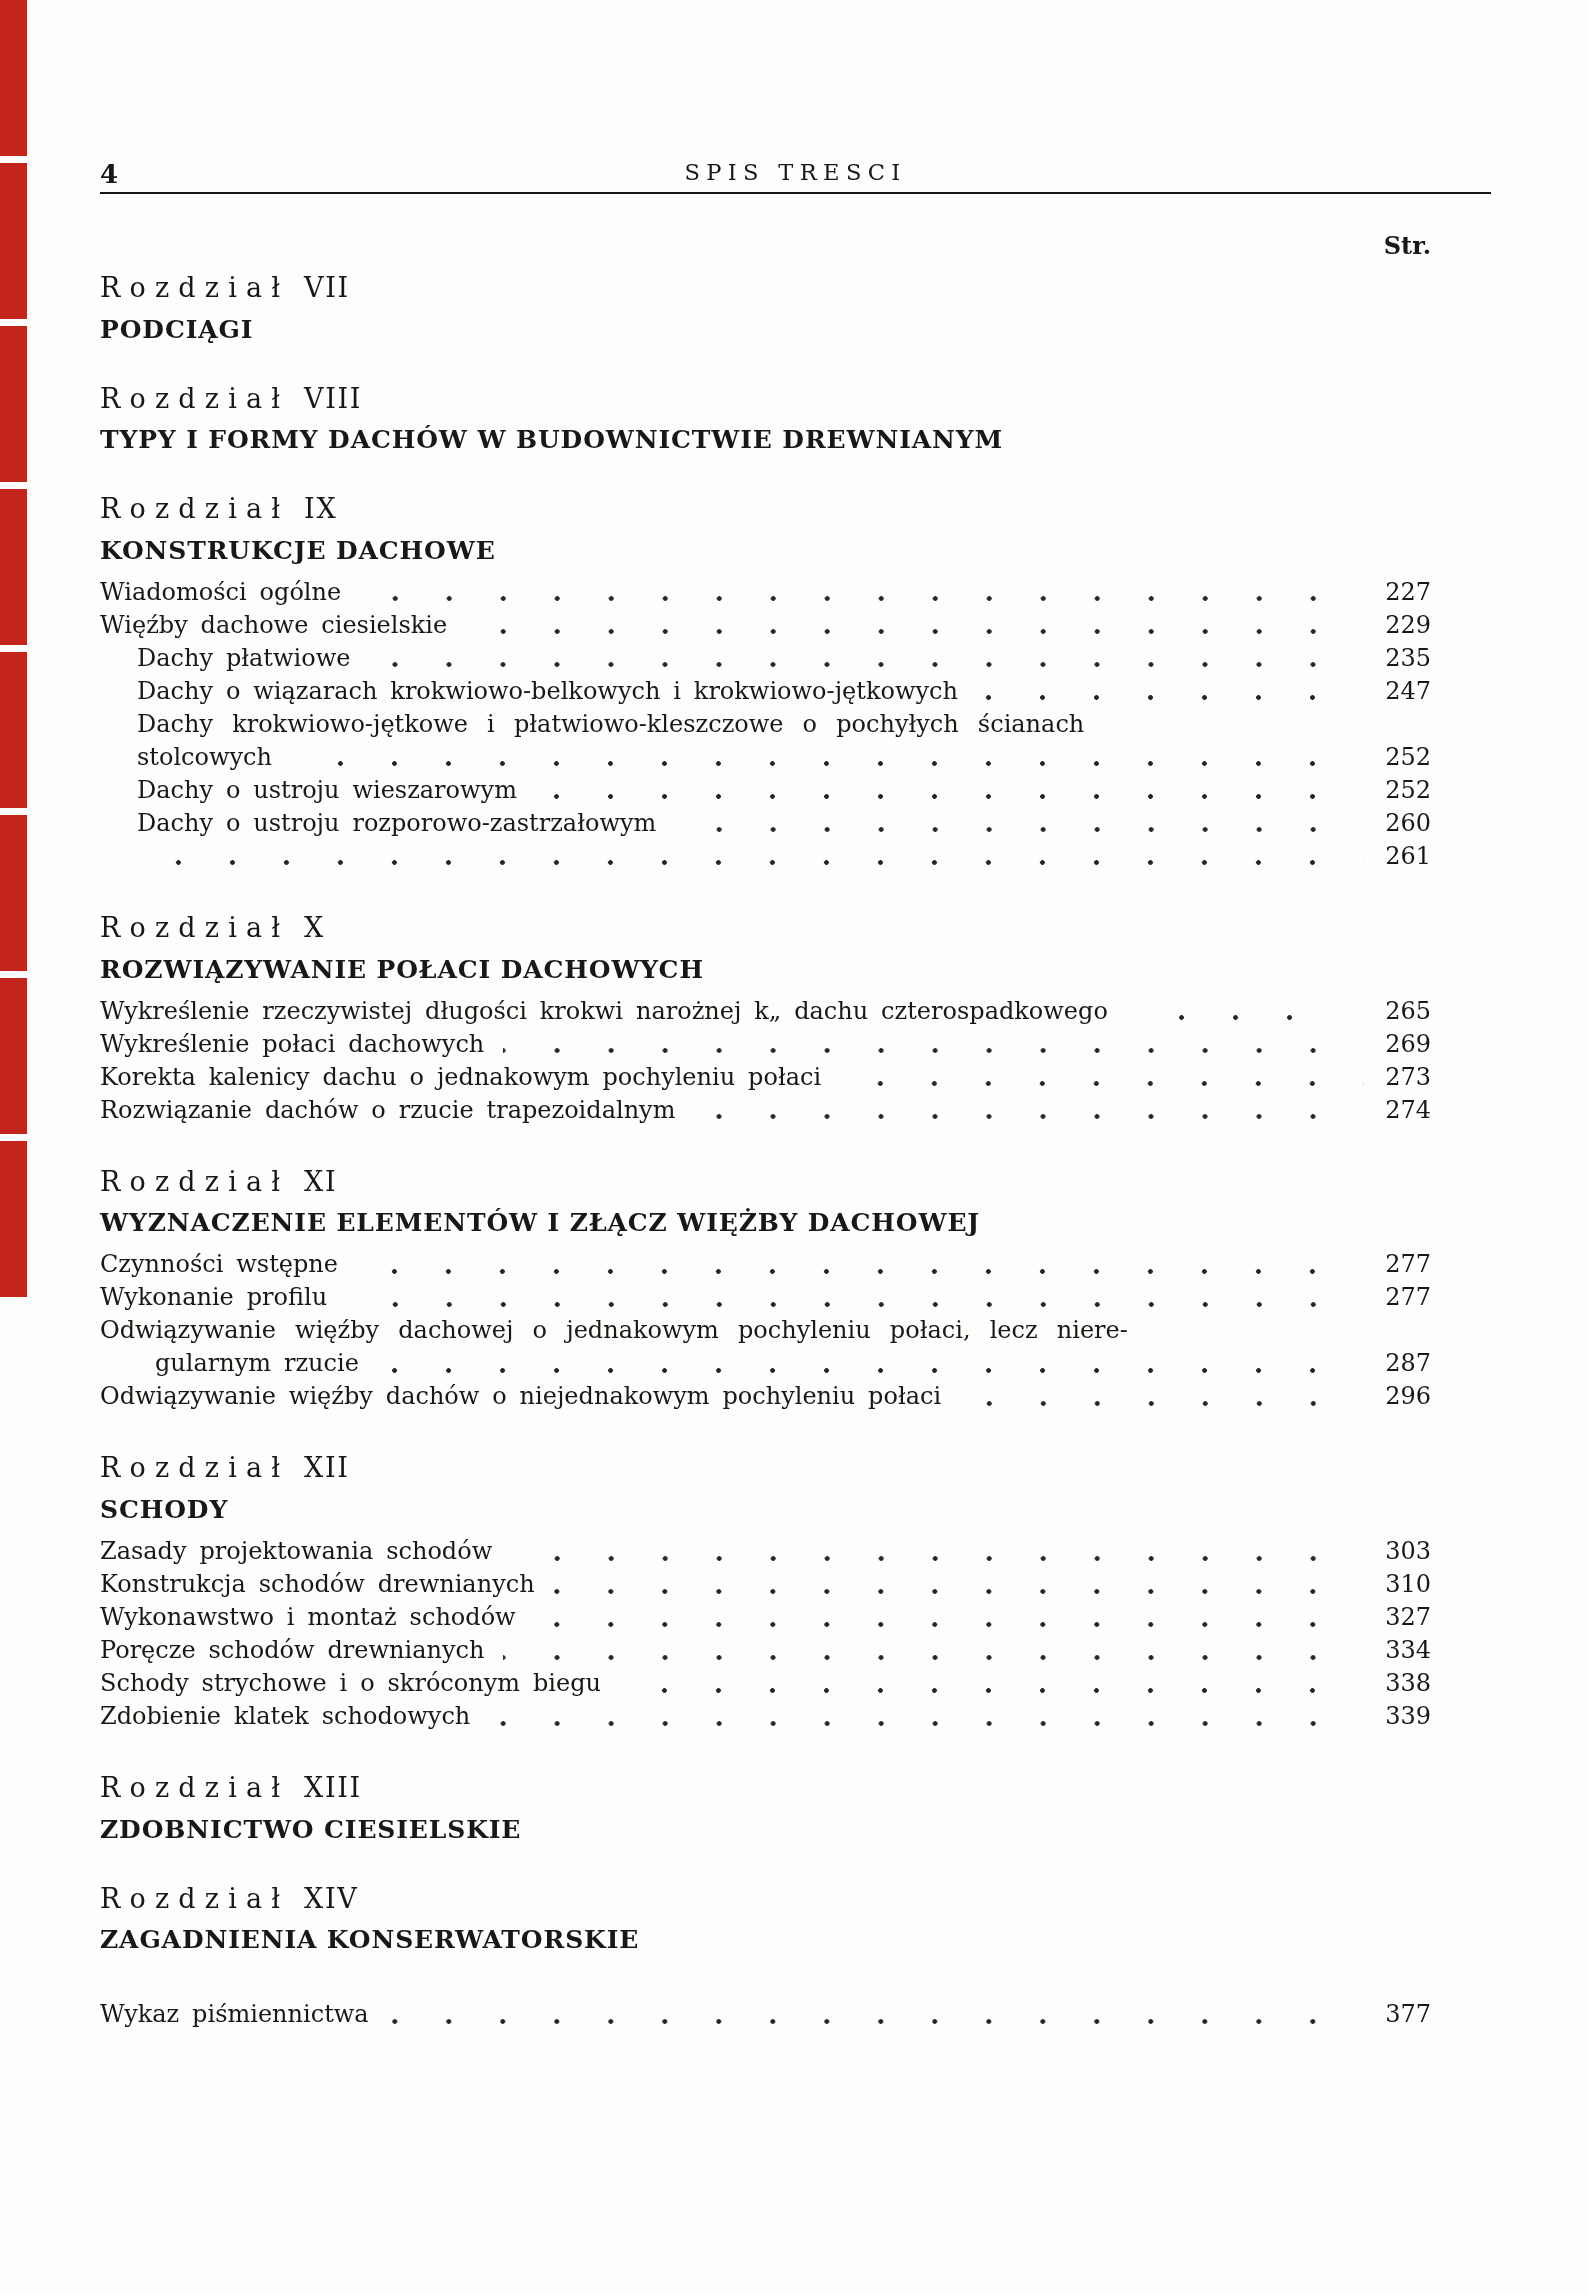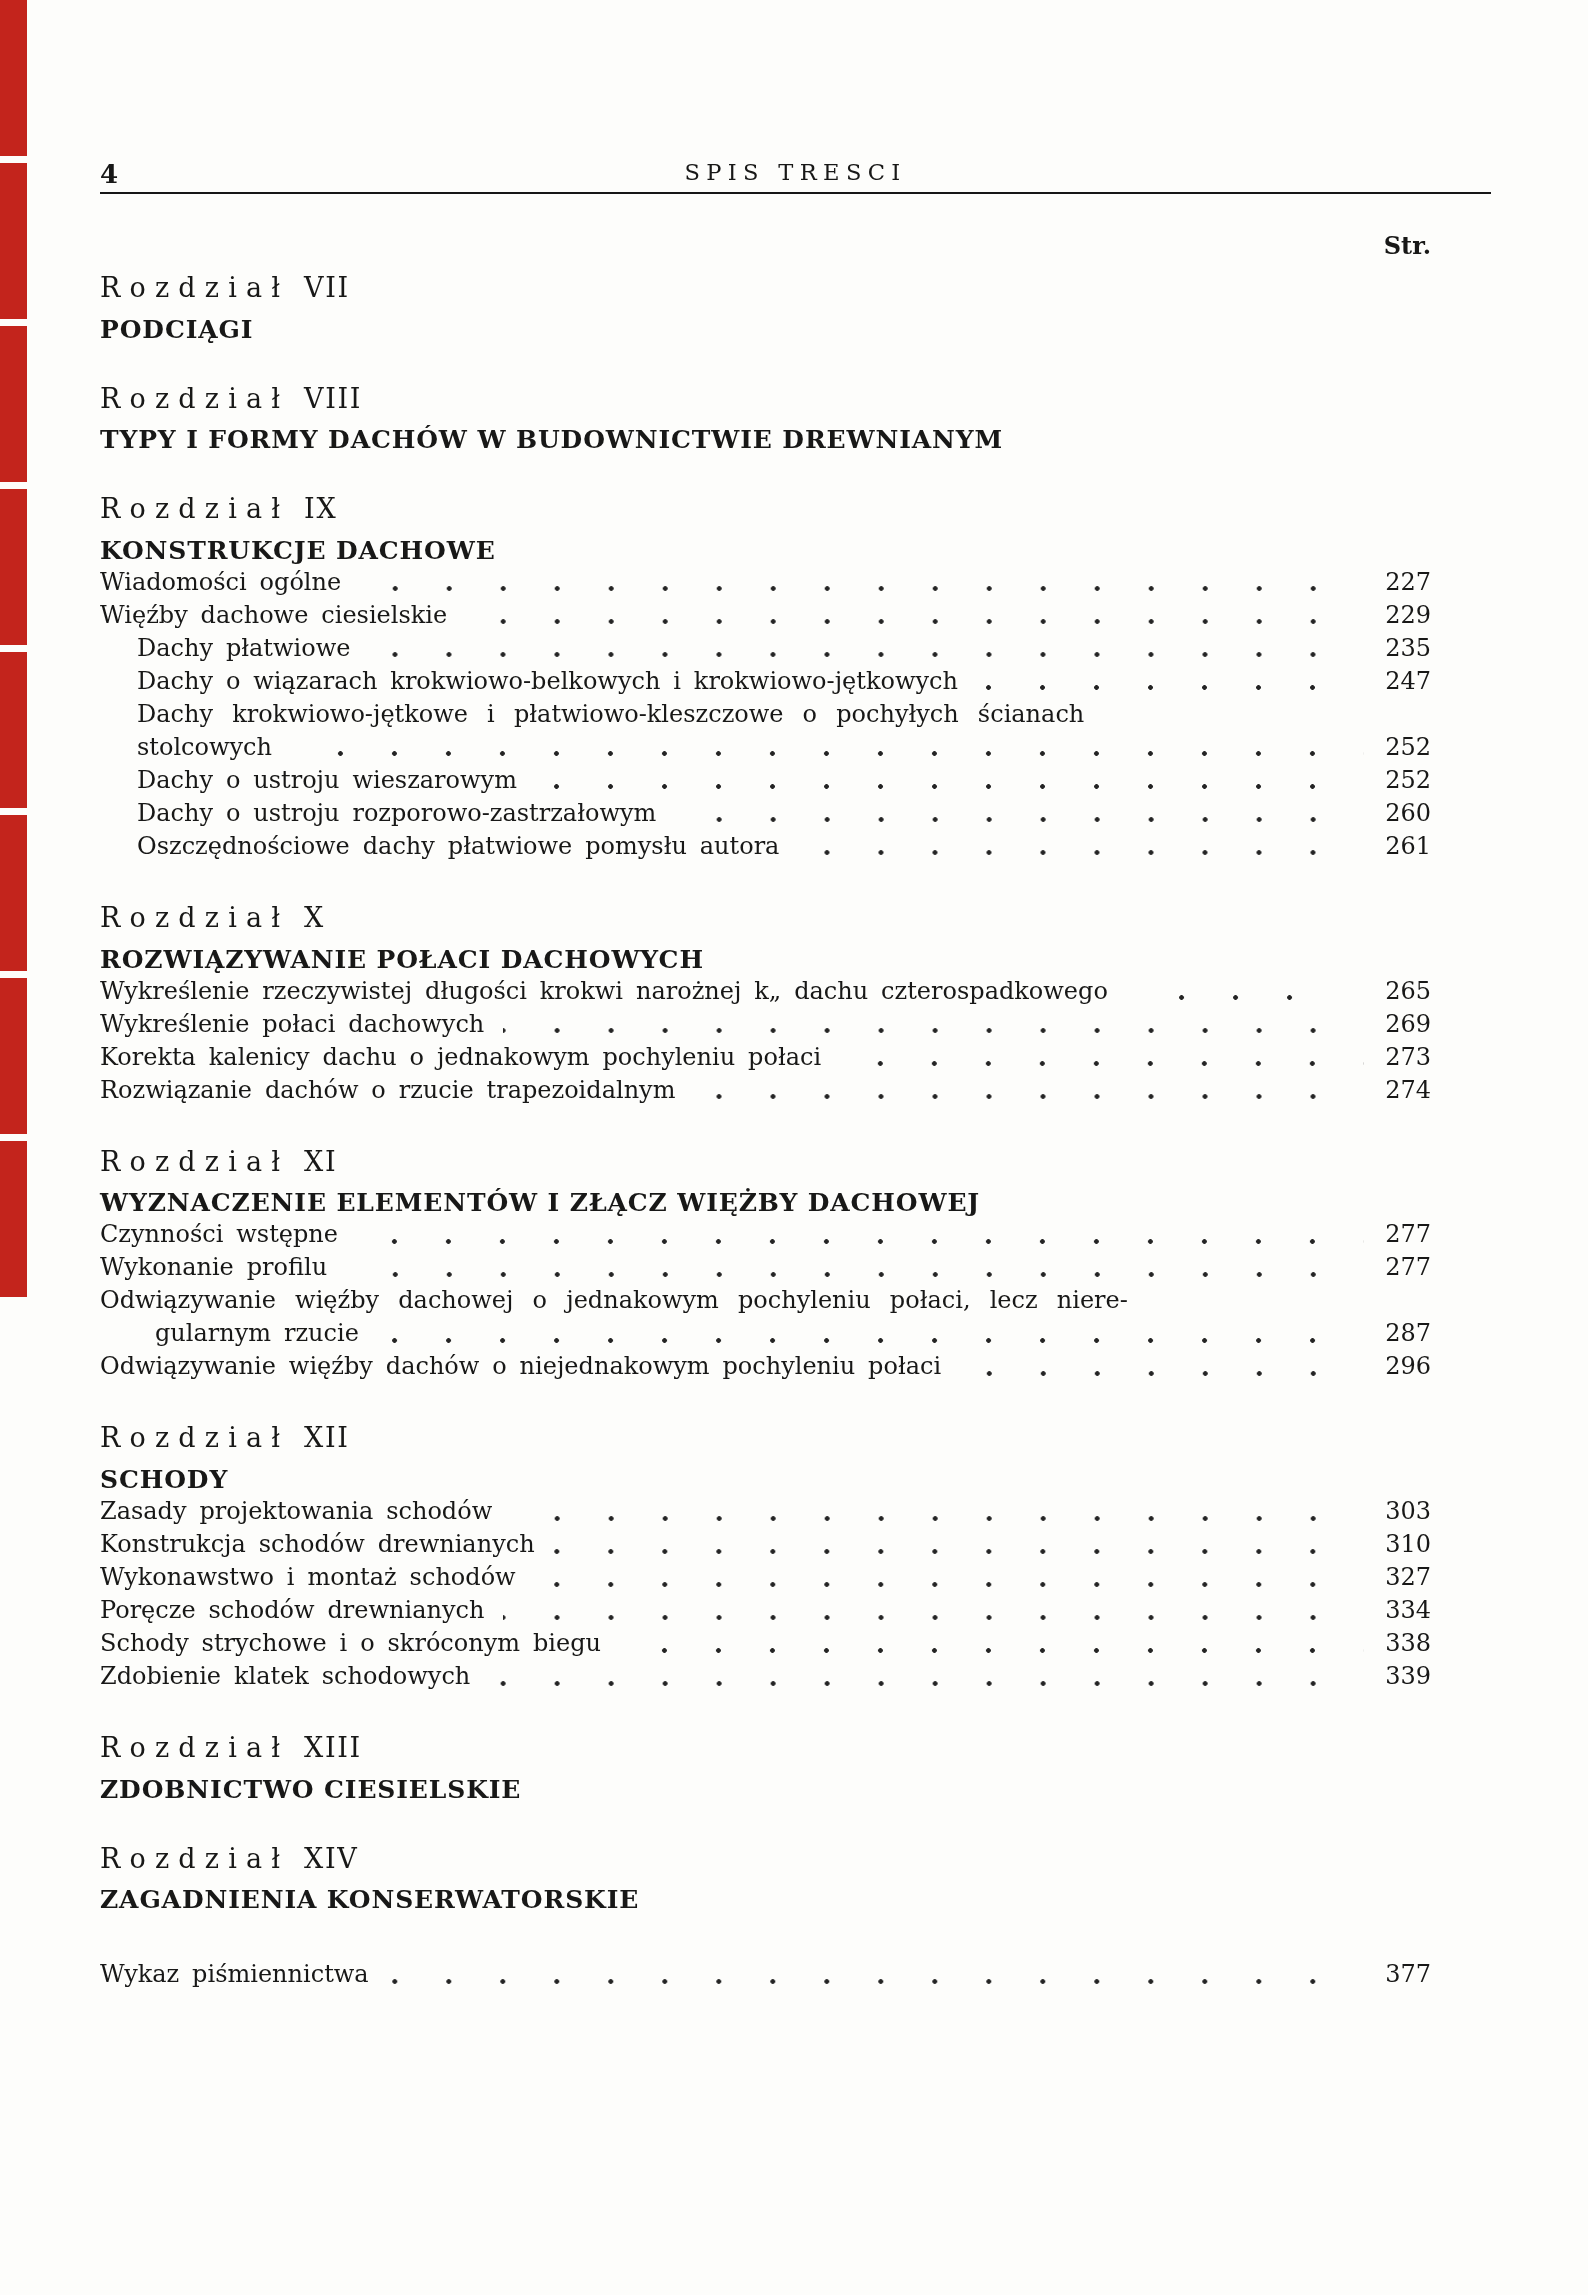--- a/index.html
+++ b/index.html
@@ -58,21 +58,21 @@
     font-weight: 400;
   }
   .ch-word { letter-spacing: 0.34em; }
   .ch-num { margin-left: 0.55em; letter-spacing: 0.06em; }
   .chapter-title {
     margin: 11.7px 0 0 0;
     font-size: 25px;
     font-weight: 700;
     letter-spacing: 0.035em;
   }
-  .entries { margin-top: 1px; }
+  .entries { margin-top: 11px; }
   .entry { font-size: 24px; line-height: 33px; word-spacing: 0.22em; }
   .entry-line.wrap-first { word-spacing: 0.48em; }
   .entry-row { display: flex; align-items: baseline; }
   .entry-text { white-space: nowrap; }
   .dots {
     flex: 1 1 auto;
     align-self: stretch;
     margin: 0 11.7px 0 18.4px;
     background-image: radial-gradient(circle at 2.5px 2.5px, #242424 2px, rgba(0,0,0,0) 2.7px);
     background-size: 54px 5px;
@@ -167,21 +167,20 @@
             </div>
             <div class="entry">
               <div class="entry-row" style="padding-left: 37px;">
                 <span class="entry-text">Dachy o ustroju rozporowo-zastrzałowym</span>
                 <span class="dots"></span>
                 <span class="page-num">260</span>
               </div>
             </div>
             <div class="entry">
               <div class="entry-row" style="padding-left: 37px;">
-                <span class="entry-text">Oszczędnościowe dachy płatwiowe pomysłu autora</span>
                 <span class="dots"></span>
                 <span class="page-num">261</span>
               </div>
             </div>
           </div>
   </section>
 
   <section class="chapter">
     <h2 class="chapter-heading">
       <span class="ch-word">Rozdział</span><span class="ch-num">X</span>

